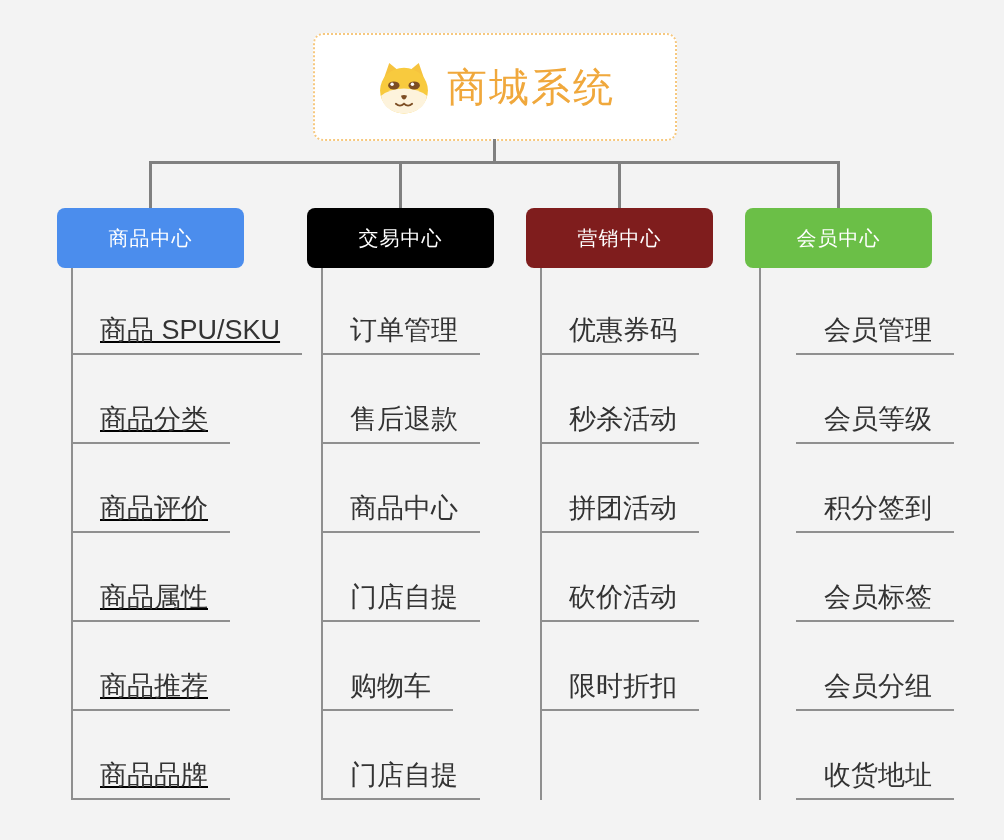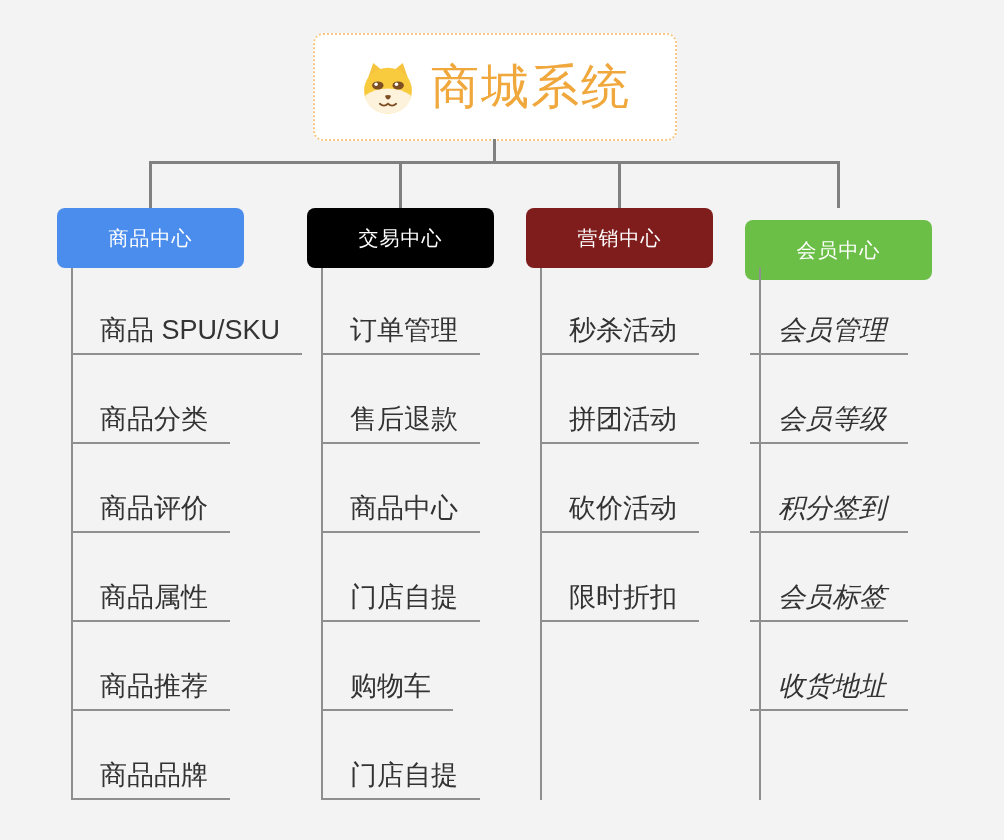--- a/index.html
+++ b/index.html
@@ -8,21 +8,21 @@
     background:#f3f3f3; overflow:hidden;
     font-family:"Liberation Sans", sans-serif;
   }
   
   .root-node {
     position:absolute; left:313px; top:33px; width:364px; height:108px;
     box-sizing:border-box; background:#ffffff;
     border:2px dotted #f6c87f; border-radius:10px;
     display:flex; align-items:center; justify-content:center; gap:14px;
   }
-  .root-title { font-size:48px; color:#f0a83c; letter-spacing:2px; }
+  .root-title { font-size:40px; color:#f0a83c; letter-spacing:2px; }
   .root-icon { width:58px; height:55px; display:block; }
 
   
   .conn { position:absolute; background:#808080; }
   .conn.stub   { left:493px; top:139px; width:3px;  height:24px; }
   .conn.hbar   { left:149px; top:161px; width:691px; height:3px; }
   .conn.drop   { top:163px; width:3px; height:45px; }
   .conn.drop-1 { left:149px; }
   .conn.drop-2 { left:399px; }
   .conn.drop-3 { left:618px; }
@@ -30,35 +30,35 @@
 
   
   .branch {
     position:absolute; top:208px; width:187px; height:60px;
     border-radius:8px; color:#ffffff; font-size:20px; letter-spacing:1px;
     display:flex; align-items:center; justify-content:center;
   }
   .branch-1 { left:57px; }
   .branch-2 { left:307px; }
   .branch-3 { left:526px; }
-  .branch-4 { left:745px;margin-top:12px; }
+  .branch-4 { left:745px; }
 
   
   .trunk { position:absolute; top:268px; width:2px; height:532px; background:#8f8f8f; }
   .trunk-1 { left:71px; }
   .trunk-2 { left:321px; }
   .trunk-3 { left:540px; }
   .trunk-4 { left:759px; }
 
   
   .col { position:absolute; top:266px; }
-  .col-1 { left:72px; }
+  .col-1 { left:72px;text-decoration:underline; }
   .col-2 { left:322px; }
   .col-3 { left:541px; }
-  .col-4 { left:750px;font-style:italic; }
+  .col-4 { left:796px; }
   .leaf {
     height:89px; box-sizing:border-box; width:max-content;
     display:flex; align-items:flex-end;
     padding:0 22px 5px 28px;
     border-bottom:2px solid #8f8f8f;
   }
   .leaf-label { font-size:27px; color:#333333; white-space:nowrap; }
 </style>
 </head>
 <body>
@@ -143,20 +143,23 @@
     <div class="leaf">
         <span class="leaf-label">购物车</span>
       </div>
     <div class="leaf">
         <span class="leaf-label">门店自提</span>
       </div>
   </div>
 
   <div class="col col-3">
     <div class="leaf">
+        <span class="leaf-label">优惠券码</span>
+      </div>
+    <div class="leaf">
         <span class="leaf-label">秒杀活动</span>
       </div>
     <div class="leaf">
         <span class="leaf-label">拼团活动</span>
       </div>
     <div class="leaf">
         <span class="leaf-label">砍价活动</span>
       </div>
     <div class="leaf">
         <span class="leaf-label">限时折扣</span>
@@ -170,17 +173,20 @@
     <div class="leaf">
         <span class="leaf-label">会员等级</span>
       </div>
     <div class="leaf">
         <span class="leaf-label">积分签到</span>
       </div>
     <div class="leaf">
         <span class="leaf-label">会员标签</span>
       </div>
     <div class="leaf">
+        <span class="leaf-label">会员分组</span>
+      </div>
+    <div class="leaf">
         <span class="leaf-label">收货地址</span>
       </div>
   </div>
 
 </div>
 
 </body></html>

